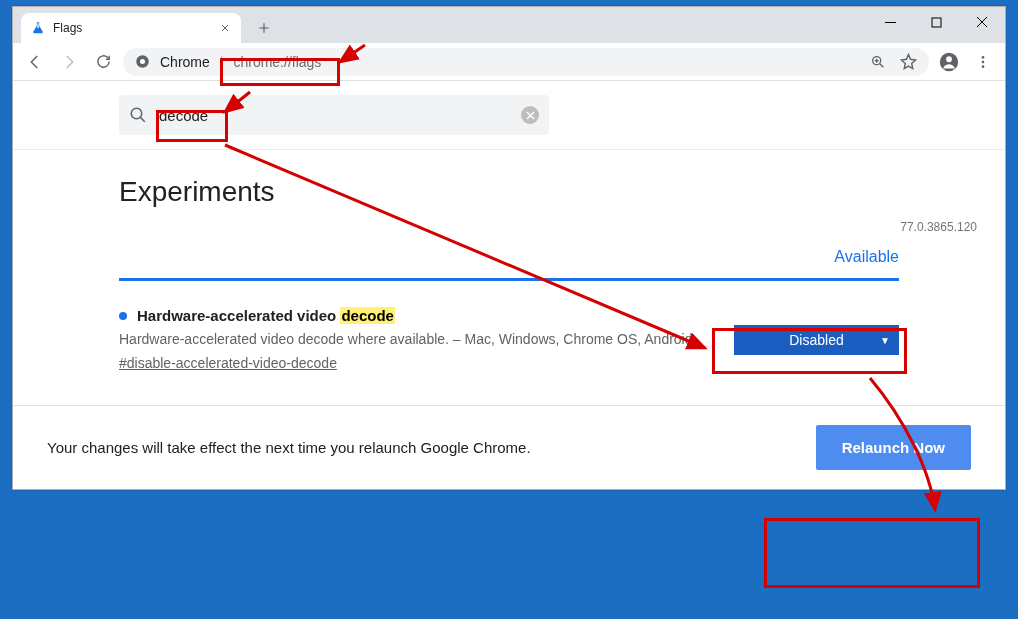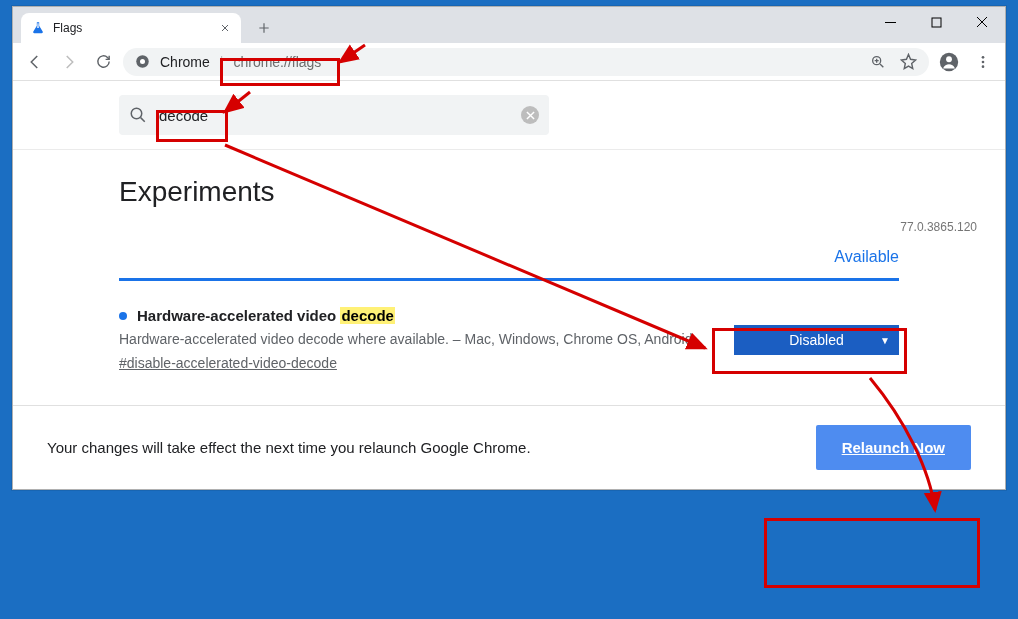--- a/index.html
+++ b/index.html
@@ -136,21 +136,21 @@
   .select.outline{background:#86efac;color:var(--blue);}
   .select .caret{position:absolute;right:8px;font-size:10px;}
   
   .bottom{
     height:84px;border-top:1px solid #e0e0e0;background:#fff;
     display:flex;align-items:center;padding:0 34px;gap:20px;
   }
   .bottom .msg{font-size:15px;color:#202124;}
   .relaunch{
     margin-left:auto;padding:14px 26px;background:#4e8cf0;color:#fff;
-    font-size:15px;font-weight:600;border:none;border-radius:2px;cursor:pointer;text-decoration:underline;
+    font-size:15px;font-weight:600;border:none;border-radius:2px;cursor:pointer;
   }
   
   .content::-webkit-scrollbar{width:16px;}
   .content::-webkit-scrollbar-thumb{background:#c1c1c1;border:4px solid #f1f1f1;border-radius:8px;}
   .content::-webkit-scrollbar-track{background:#f1f1f1;}
   
   .annot{position:absolute;inset:0;pointer-events:none;}
   .rbox{position:absolute;border:3px solid var(--annot);}
   svg.arrows{position:absolute;inset:0;}
 </style>

